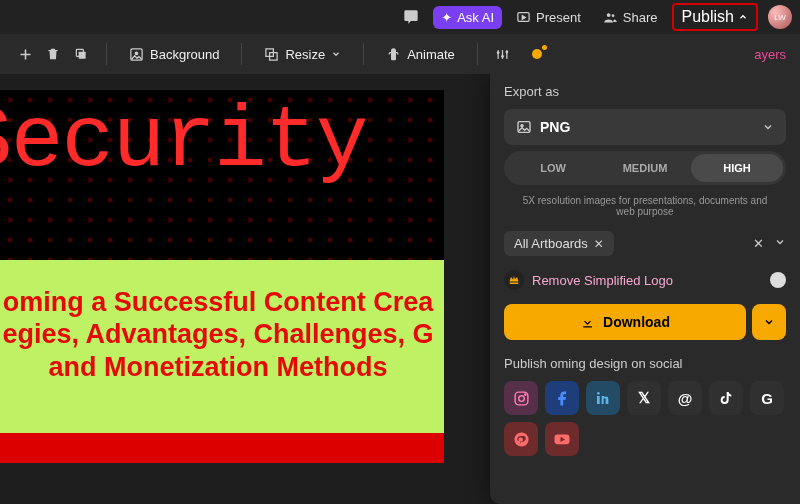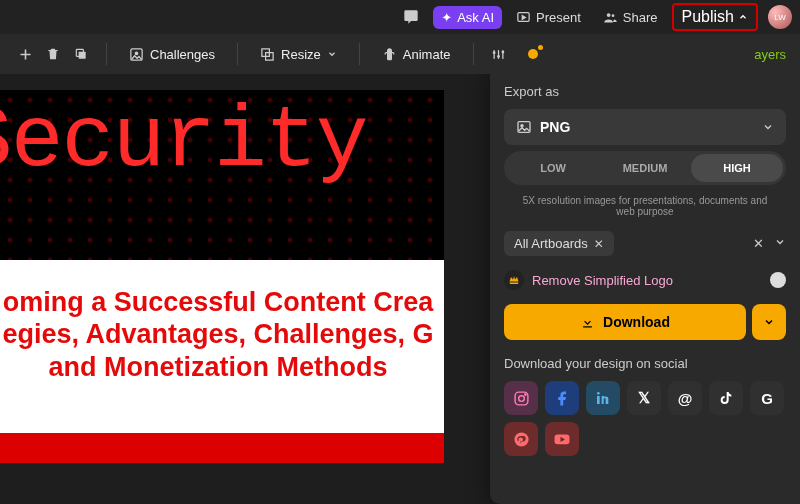--- a/index.html
+++ b/index.html
@@ -3,34 +3,34 @@
 <meta charset="utf-8">
 <style>
   * { box-sizing: border-box; font-family: -apple-system, BlinkMacSystemFont, "Segoe UI", sans-serif; }
   body { margin: 0; background: #1a1a1a; color: #fff; width: 800px; height: 504px; overflow: hidden; position: relative; }
 
   
   .topbar { display:flex; align-items:center; justify-content:flex-end; height:34px; background:#222; padding:0 8px; gap:6px; }
   .topbar .spacer { flex:1; }
   .top-btn { display:flex; align-items:center; gap:5px; padding:4px 8px; border-radius:6px; font-size:13px; cursor:pointer; color:#ddd; }
   .ask-ai { background:#7b3ff2; color:#fff; font-weight:500; }
-  .layers-crop { font-size:13px; color:#84cc16; padding:4px 2px; }
+  .layers-crop { font-size:13px; color:#ec4899; padding:4px 2px; }
   .export-btn { border:2px solid #d40000; border-radius:4px; padding:3px 8px; display:flex; align-items:center; gap:4px; font-weight:500; }
   .avatar { width:24px; height:24px; border-radius:50%; background:radial-gradient(circle at 30% 30%, #fbb, #a55); font-size:8px; display:flex; align-items:center; justify-content:center; color:#fff; margin-left:4px;}
 
   
   .toolbar { display:flex; align-items:center; height:40px; background:#2a2a2a; padding:0 12px; gap:8px; }
   .tool-icon { width:26px; height:26px; display:flex; align-items:center; justify-content:center; border-radius:6px; color:#ccc; font-size:15px; cursor:pointer;}
   .tool-group { display:flex; align-items:center; gap:2px; }
   .divider { width:1px; height:22px; background:#444; margin:0 4px;}
   .tool-btn { display:flex; align-items:center; gap:6px; padding:4px 10px; border-radius:6px; font-size:13px; color:#eee; cursor:pointer;}
 
   
   .canvas-area { position:relative; width:100%; height:430px; background:#1e1e1e; overflow:hidden;}
-  .artboard { position:absolute; left:0; top:16px; width:444px; background:#ffffff; }
+  .artboard { position:absolute; left:0; top:16px; width:444px; background:#bef264; }
   .hero { width:100%; height:170px; background: radial-gradient(#400 2px, #000 3px) 0 0/20px 20px, #000; position:relative; overflow:hidden;}
   .hero::after{ content:"Security"; position:absolute; left:-40px; top:2px; color:#ff2b2b; font-size:88px; font-family: "Courier New", monospace; letter-spacing:-2px; font-weight:300;}
   .content-text { padding:26px 8px 50px 0; color:#e40a0a; font-weight:800; font-size:27px; line-height:1.20; text-align:center; }
   .redbar { height:30px; background:#dd0000; }
 
   
   .export-panel { position:absolute; right:0; top:0; width:310px; height:430px; background:#2a2a2a; border-radius:0 0 0 10px; padding:10px 14px 14px; box-shadow:-4px 0 20px rgba(0,0,0,.4);}
   .panel-title { font-size:13px; color:#ccc; margin-bottom:10px; }
   .format-select { background:#393939; border-radius:8px; padding:10px 12px; display:flex; align-items:center; font-size:14px; color:#fff; gap:8px; margin-bottom:6px; cursor:pointer;font-weight:bold; }
   .format-select .chev { margin-left:auto; }
@@ -131,21 +131,21 @@
   </div>
   <div class="divider"></div>
   <div class="tool-btn">
     <span>
         <svg width="15" height="15" viewBox="0 0 24 24" fill="none" stroke="#ccc" stroke-width="2">
           <rect x="3" y="3" width="18" height="18" rx="2"></rect>
           <circle cx="12" cy="10" r="2" fill="#ccc"></circle>
           <path d="M4 20l5-6 4 4 3-3 4 5"></path>
         </svg>
       </span>
-    <span>Challenges</span>
+    <span>Background</span>
   </div>
   <div class="divider"></div>
   <div class="tool-btn">
     <span>
         <svg width="15" height="15" viewBox="0 0 24 24" fill="none" stroke="#ccc" stroke-width="2">
           <rect x="3" y="3" width="12" height="12"></rect>
           <rect x="9" y="9" width="12" height="12"></rect>
         </svg>
       </span>
     <span>Resize</span>
@@ -262,21 +262,21 @@
       </div>
       <div class="dl-more">
         <span>
             <svg width="12" height="12" viewBox="0 0 24 24" stroke="#000" stroke-width="3" fill="none">
               <path d="M6 9l6 6 6-6"></path>
             </svg>
           </span>
       </div>
     </div>
 
-    <div class="pub-title">Download your design on social</div>
+    <div class="pub-title">Publish oming design on social</div>
     <div class="social-grid">
       <div class="social s-instagram">
           <span>
             <svg width="17" height="17" viewBox="0 0 24 24" fill="none" stroke="#ff7ab6" stroke-width="2">
               <rect x="3" y="3" width="18" height="18" rx="5"></rect>
               <circle cx="12" cy="12" r="4"></circle>
               <circle cx="17.5" cy="6.5" r="1" fill="#ff7ab6"></circle>
             </svg>
           </span>
         </div>

